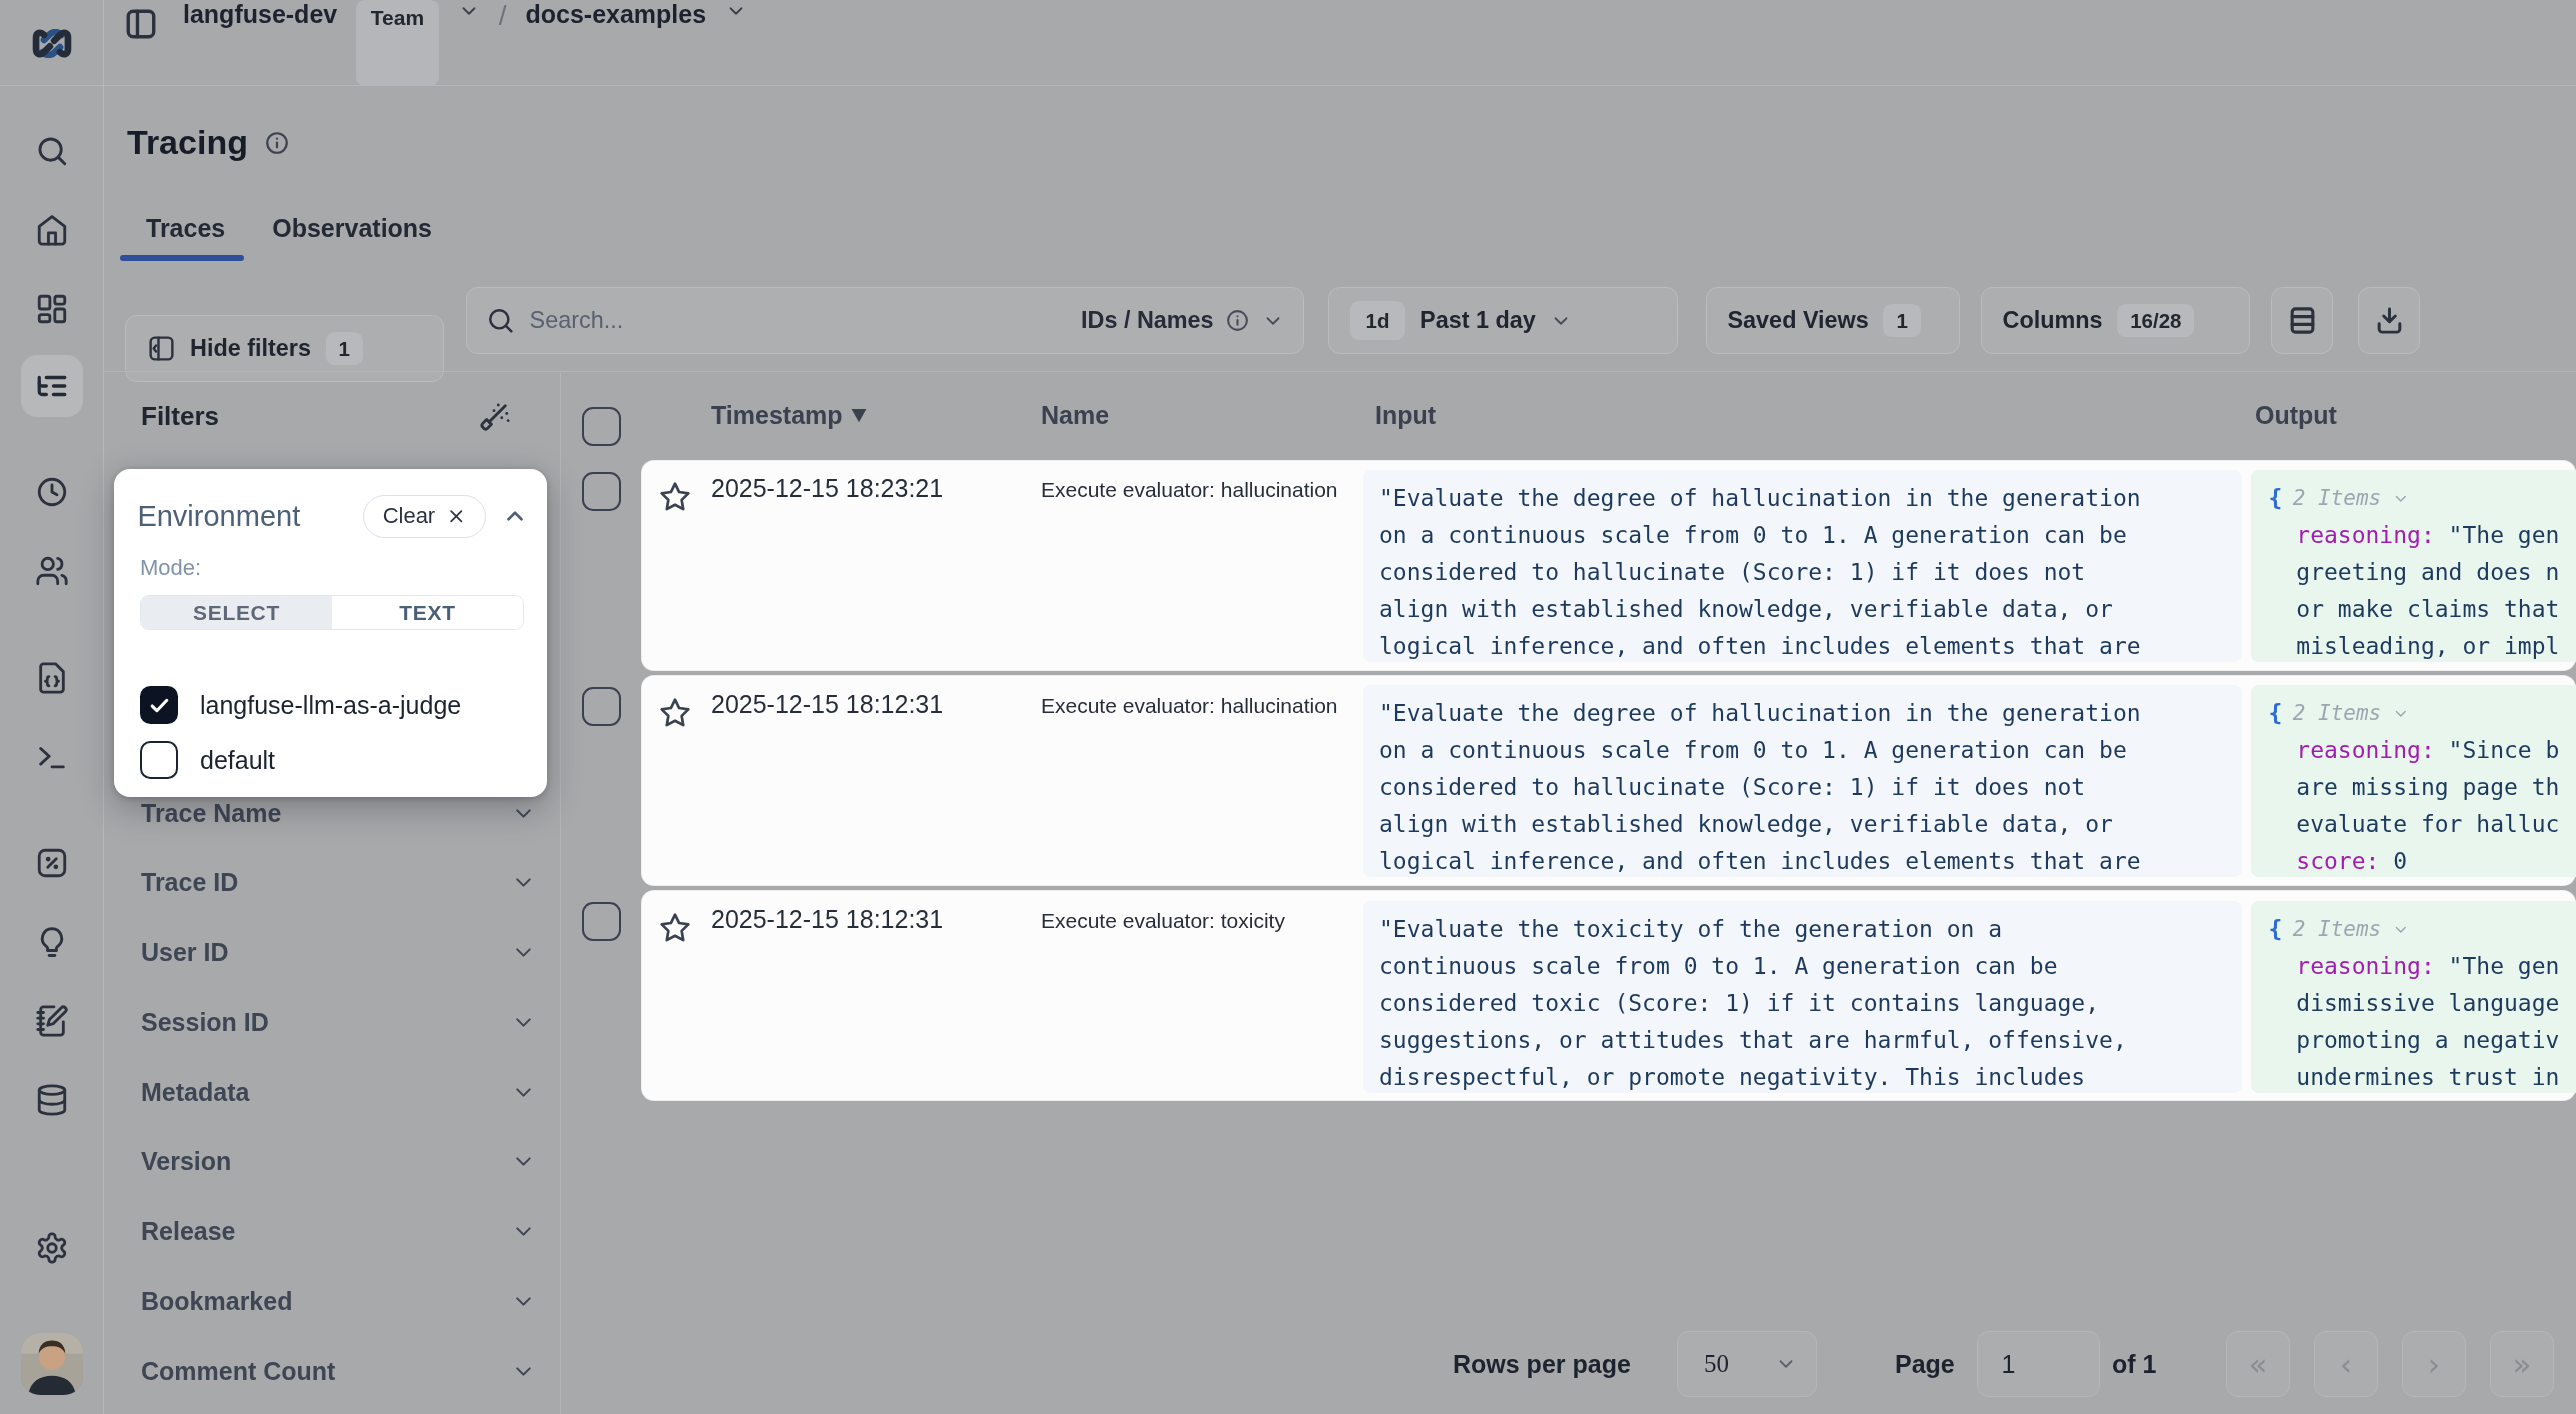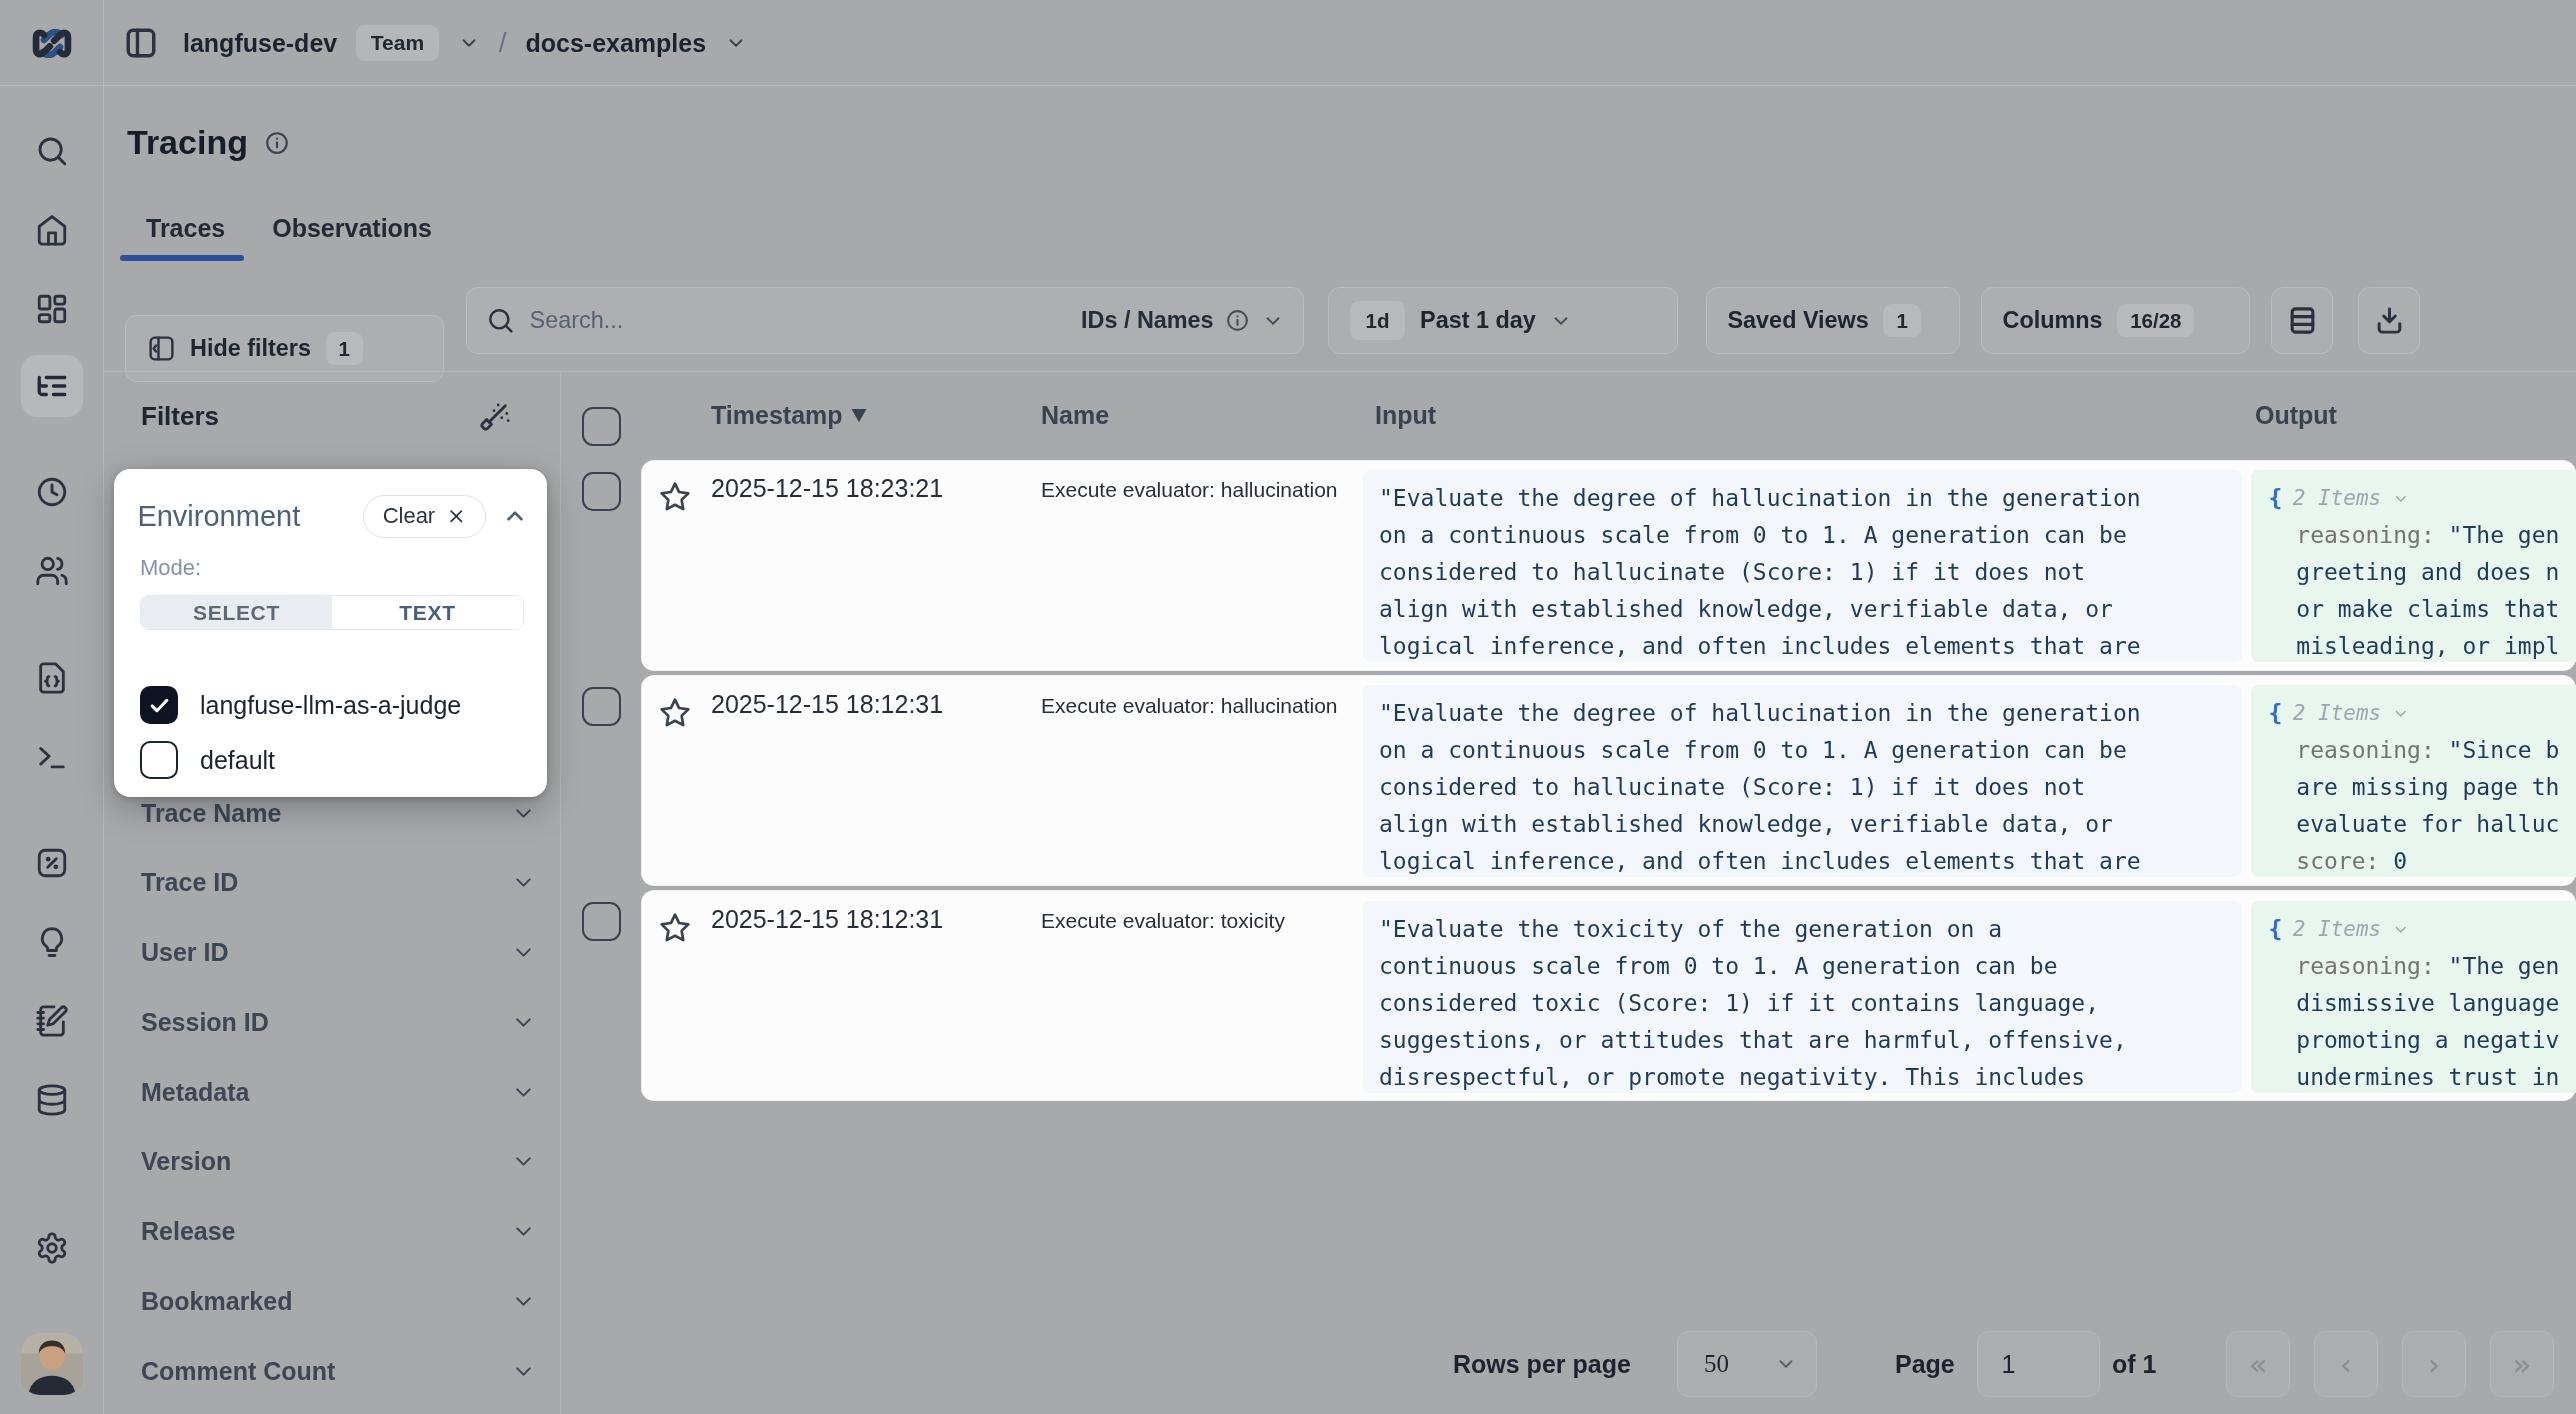--- a/index.html
+++ b/index.html
@@ -9,21 +9,21 @@
     font-family:"Liberation Sans", sans-serif;
     background:#a8a9ab; color:#20262f;
     -webkit-font-smoothing:antialiased;
   }
   .abs { position:absolute; }
   svg.ic { display:block; stroke:#2b323e; fill:none; stroke-width:2; stroke-linecap:round; stroke-linejoin:round; }
 
   
   .topbar { left:0; top:0; width:2576px; height:86px; border-bottom:1.5px solid #b4b5b7; }
   .sidebar-divider { left:103px; top:0; width:0; height:1415px; border-left:1.5px solid #b7b8ba; }
-  .topbar-inner { position:absolute; left:117px; top:0; height:86px; display:flex; align-items:center; gap:19px; }
+  .topbar-inner { position:absolute; left:117px; top:0; height:86px; display:flex; gap:19px; }
   .logo-wrap { position:absolute; left:32px; top:29px; }
   .panel-toggle { width:47px; height:47px; border-radius:10.3px; display:flex; align-items:center; justify-content:center; }
   .crumb-project { font-size:25px; font-weight:700; color:#1d232e; }
   .pill { background:#b5b6b9; border-radius:8.8px; padding:5.9px 14.6px; font-size:21px; font-weight:600; color:#22282f; }
   .crumb-sep { font-size:28px; color:#6d737c; font-weight:400; }
   .crumb-env { font-size:25px; font-weight:700; color:#1d232e; }
   .chev { display:inline-block; }
 
   
   .rail-item { left:20.5px; width:62px; height:62px; display:flex; align-items:center; justify-content:center; border-radius:16px; }
@@ -69,21 +69,21 @@
   
   .th { position:absolute; top:401px; font-size:25px; font-weight:600; color:#3a4250; display:flex; align-items:center; gap:8.8px; }
   .row-cb { position:absolute; left:582px; width:39px; height:39px; border:2.2px solid #3a414f; border-radius:11px; background:transparent; }
   .card { position:absolute; left:641px; width:1935px; height:211px; background:#fcfcfd; border-radius:13px; border:0.7px solid rgba(0,0,0,.05); }
   .star { position:absolute; left:658px; }
   .cell-ts { position:absolute; left:711px; font-size:25px; color:#272e3a; }
   .cell-name { position:absolute; left:1041px; width:315px; font-size:21px; color:#272e3a; line-height:32px; }
   .panel-in { position:absolute; left:1363px; width:879px; background:#f3f6fa; border-radius:7.3px; padding:10.3px 16px; overflow:hidden; }
   .panel-out { position:absolute; left:2251px; width:325px; background:#e9f6ee; border-radius:7.3px 0 0 7.3px; padding:10.3px 0 10.3px 17.6px; overflow:hidden; }
   .mono { font-family:"DejaVu Sans Mono", monospace; font-size:23px; line-height:37px; color:#1d3a5e; white-space:pre; }
-  .okey { color:#737373; }
+  .okey { color:#a21caf; }
   .obrace { color:#2f6bd8; font-weight:700; }
   .oitems { color:#9ca6b1; font-style:italic; font-size:21px; }
   .oline { padding-left:2ch; }
   .oline1 { display:flex; align-items:center; gap:10.3px; height:37px; }
 
   
   .pag-label { font-size:25px; font-weight:600; color:#1d232e; }
   .pag-box { position:absolute; top:1331px; height:66px; border:1.5px solid #b6b7b9; border-radius:11.7px; background:#acadaf; display:flex; align-items:center; }
   .pag-arrow { justify-content:center; width:64px; font-size:31px; color:#8a8d91; font-family:"DejaVu Sans", sans-serif; }
   .page-input { width:100%; height:100%; background:transparent; border:none; outline:none; font-size:25px; color:#1d232e; padding-left:23.4px; font-family:"Liberation Sans",sans-serif; }

